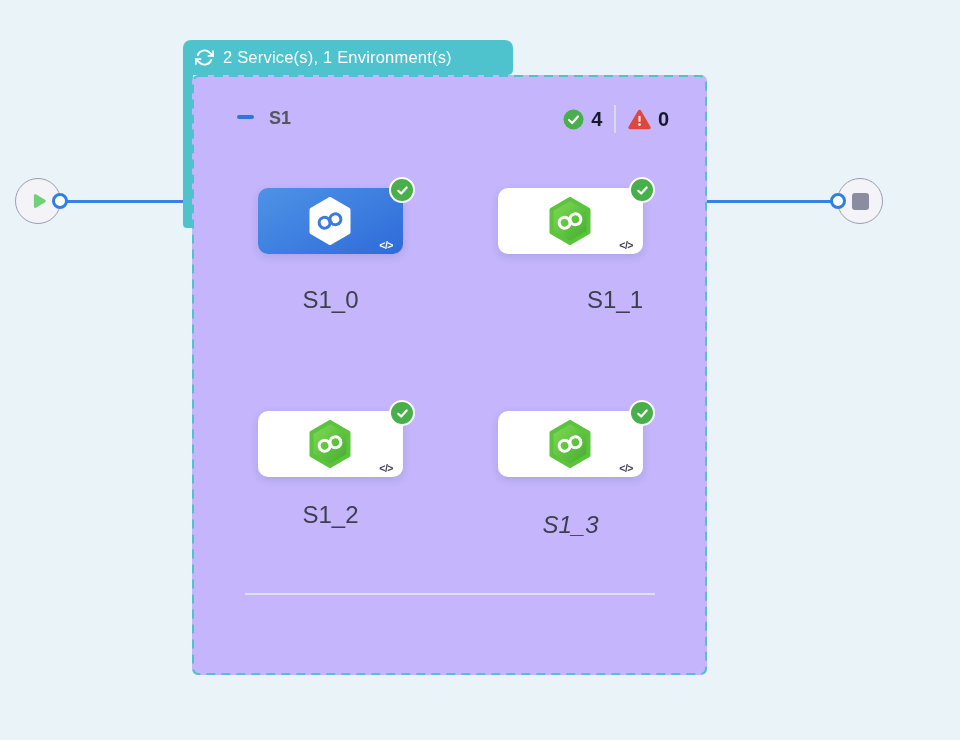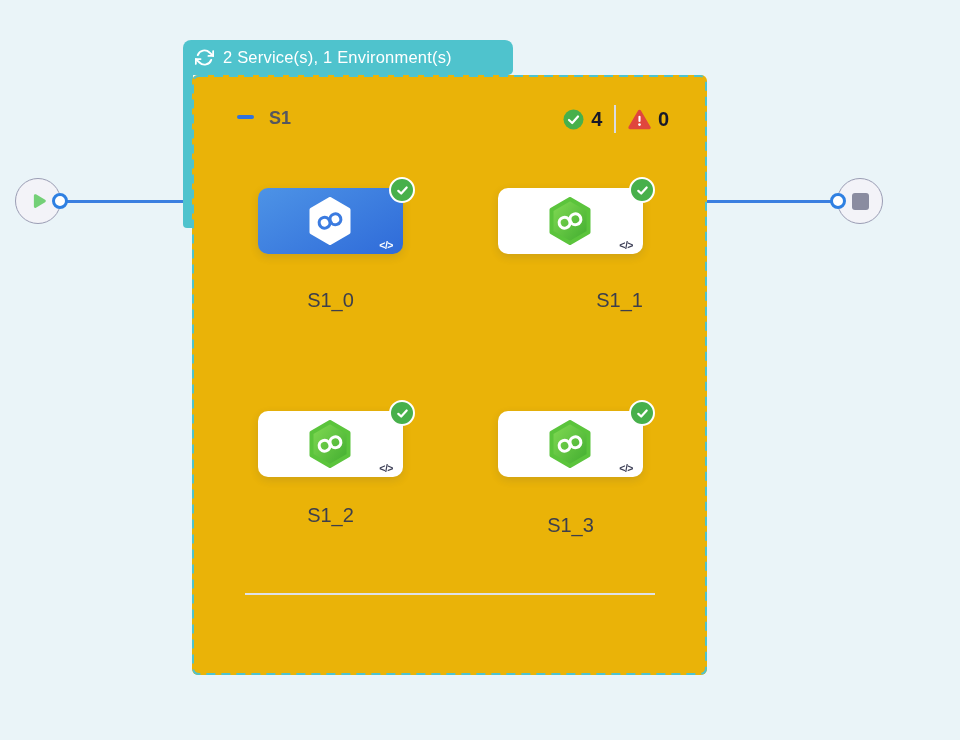--- a/index.html
+++ b/index.html
@@ -41,21 +41,21 @@
   }
   .loop-badge svg { flex: 0 0 auto; }
   .teal-tab {
     position: absolute; left: 183px; top: 74px; width: 10px; height: 154px;
     background: #4FC3CD; border-radius: 0 0 0 4px; z-index: 2;
   }
 
   
   .stage-box {
     position: absolute; left: 192px; top: 75px; width: 515px; height: 600px;
-    background: #eab308; border-radius: 6px; z-index: 3;
+    background: #c4b5fd; border-radius: 6px; z-index: 3;
   }
   .dash-border { position: absolute; left: 0; top: 0; pointer-events: none; }
 
   .collapse-dash {
     position: absolute; left: 45px; top: 40px; width: 17px; height: 4px;
     border-radius: 2px; background: #3273DC; cursor: pointer;
   }
   .stage-name {
     position: absolute; left: 77px; top: 30px; line-height: 26px;
     font-size: 18px; font-weight: 600; color: #55575F;
@@ -84,26 +84,26 @@
     font-size: 10.5px; font-weight: 700; letter-spacing: -0.5px; color: #3E4057;
   }
   .svc-card.selected .code-glyph { color: #FFFFFF; }
   .status-dot {
     position: absolute; top: -11px; right: -12px; width: 26px; height: 26px;
     border-radius: 50%; background: #47B04B; border: 2.5px solid #FFFFFF;
     display: flex; align-items: center; justify-content: center;
   }
   .svc-label {
     position: absolute; width: 145px; text-align: center; line-height: 26px;
-    font-size: 20px; font-weight: 500; color: #3D3F4C;
+    font-size: 24px; font-weight: 500; color: #3D3F4C;
   }
   .label-0 { left: 66px;  top: 212px; }
   .label-1 { left: 306px; top: 212px; text-align: right; }
   .label-2 { left: 66px;  top: 427px; }
-  .label-3 { left: 306px; top: 437px; }
+  .label-3 { left: 306px; top: 437px; font-style: italic; }
 
   .footer-divider {
     position: absolute; left: 53px; top: 518px; width: 410px; height: 1.5px;
     background: #DFE2E8;
   }
   .max-concurrency {
     position: absolute; right: 52px; top: 538px; line-height: 26px;
     font-size: 20px; font-weight: 700; color: #5D5F73;
   }
 </style>

